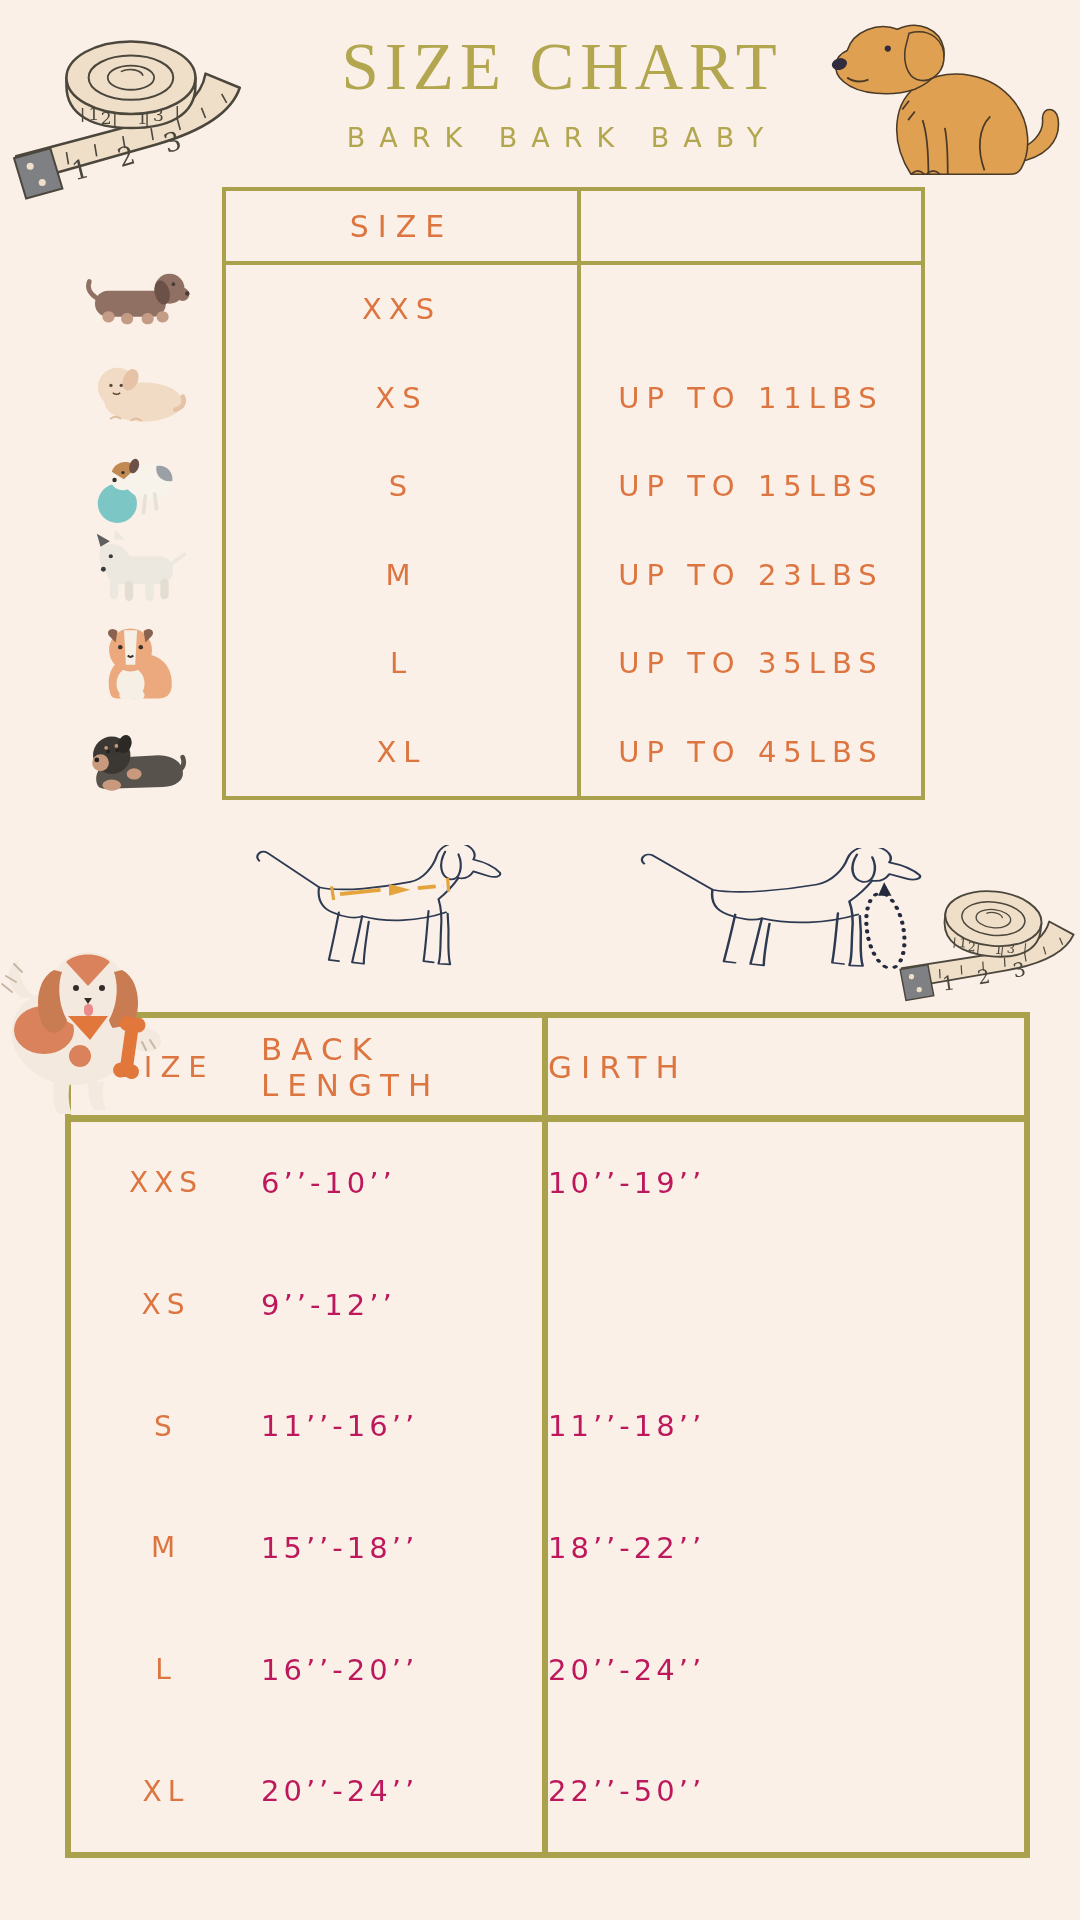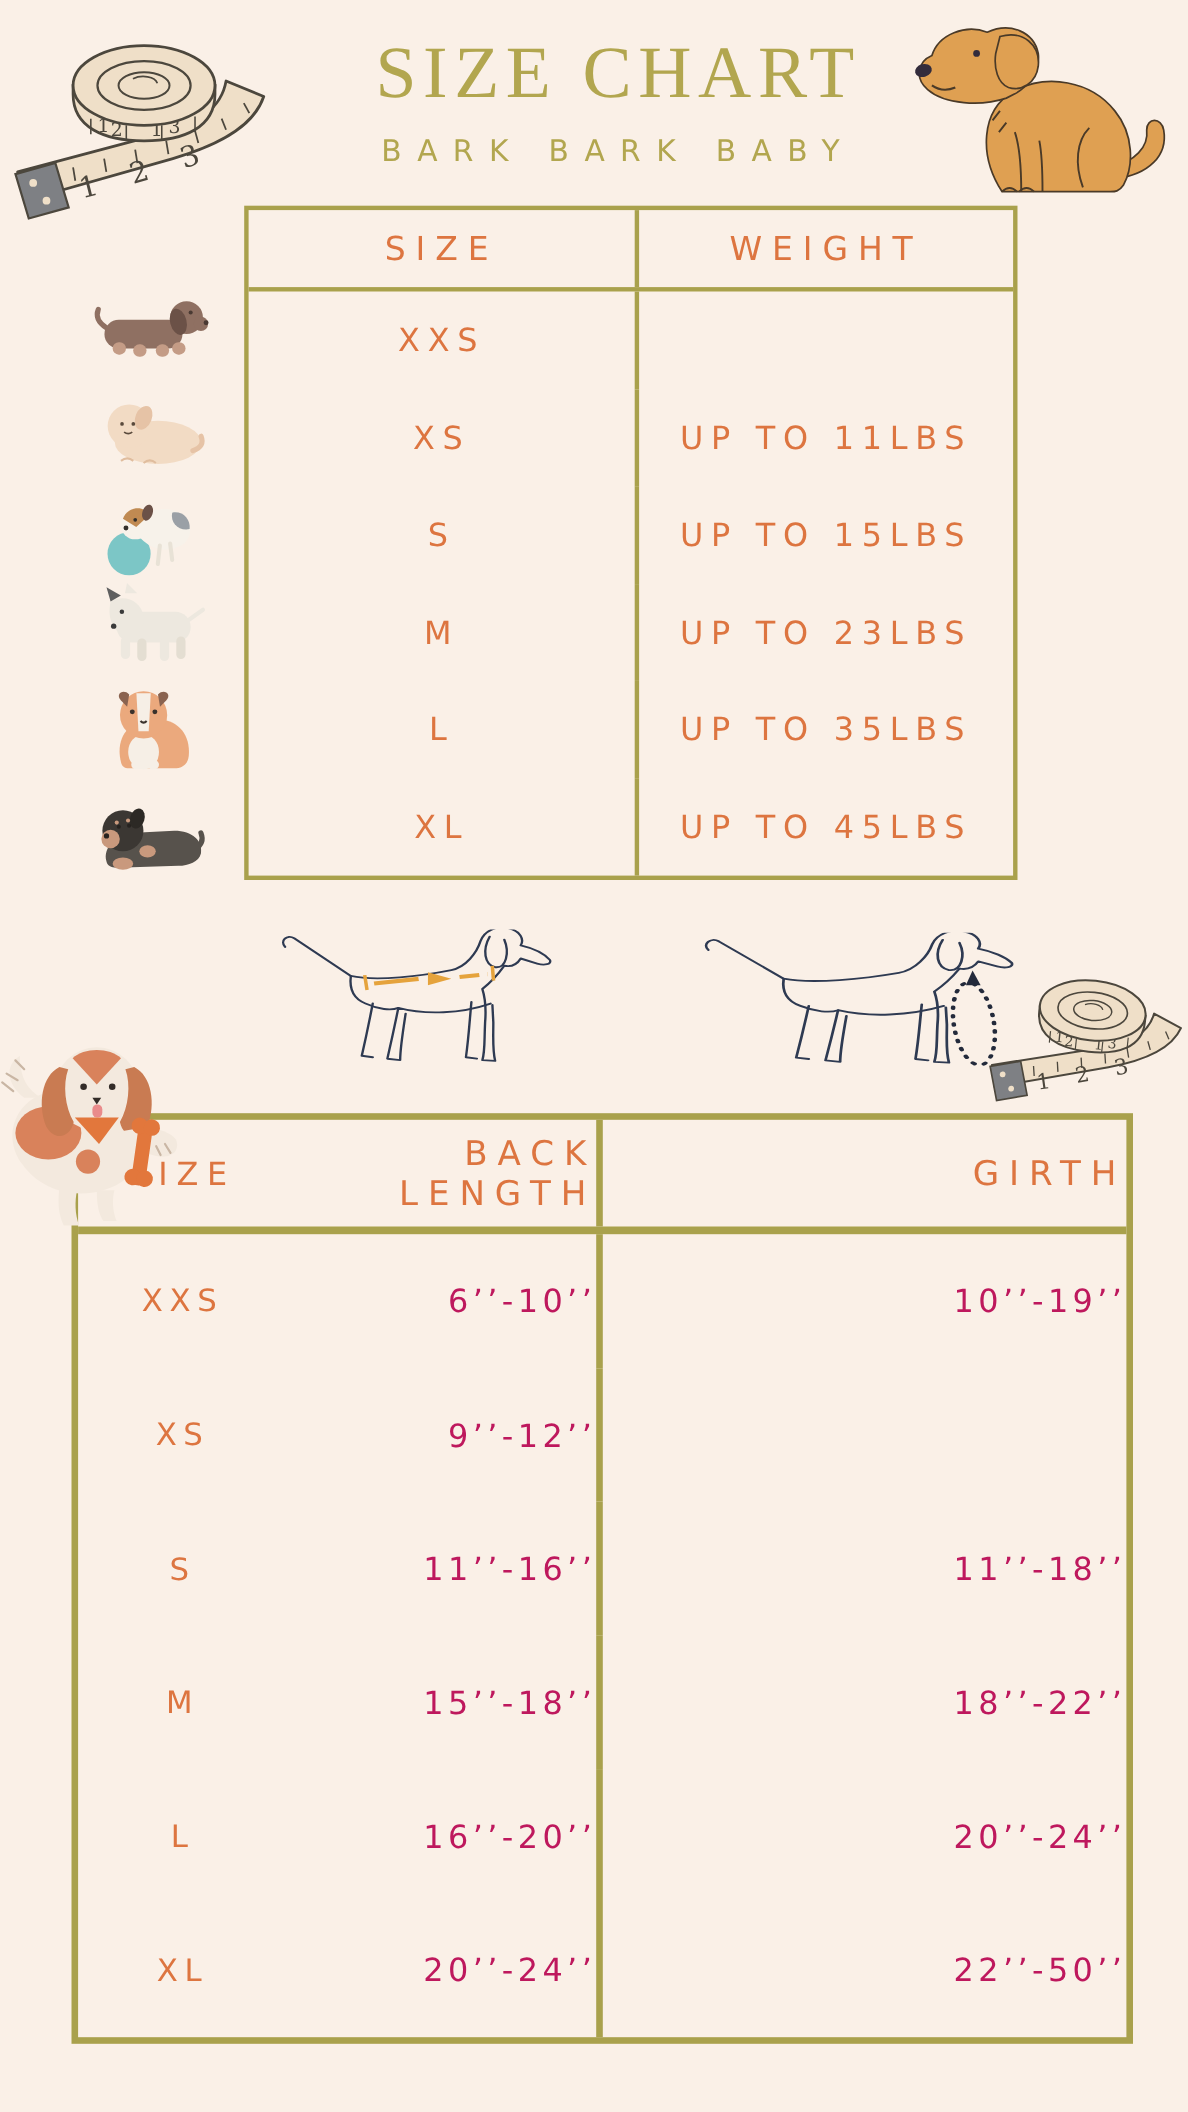--- a/index.html
+++ b/index.html
@@ -26,23 +26,23 @@
   .wt-header span{font-size:30px;letter-spacing:9px;color:#DD7540;}
   .wt-row span{font-size:29px;letter-spacing:7px;color:#DD7540;}
 
   
   .measure-table{position:absolute;left:65px;top:1012px;width:965px;height:846px;
                  border:6px solid #A9A14C;box-sizing:border-box;display:flex;flex-direction:column;background:transparent;}
   .mt-header{height:97px;border-bottom:7px solid #A9A14C;display:flex;flex:none;}
   .mt-body{flex:1;display:flex;flex-direction:column;}
   .mt-row{flex:1;display:flex;}
   .cell-left{width:477px;border-right:6px solid #A9A14C;display:flex;align-items:center;box-sizing:border-box;}
-  .cell-girth{flex:1;display:flex;align-items:center;justify-content:flex-end;}
+  .cell-girth{flex:1;display:flex;align-items:center;justify-content:flex-start;}
   .sub-size{width:190px;text-align:center;}
-  .sub-back{flex:1;text-align:right;}
+  .sub-back{flex:1;text-align:left;}
   .mt-header .sub-size{font-size:29px;letter-spacing:8px;color:#DD7540;}
   .mt-header .sub-back, .mt-header .cell-girth span{font-size:31px;letter-spacing:9px;color:#DD7540;}
   .mt-row .sub-size{font-size:28px;letter-spacing:6px;color:#DD7540;}
   .mt-row .sub-back, .mt-row .cell-girth span{font-size:29px;letter-spacing:4px;color:#be185d;}
 
   
   .ill{position:absolute;}
   .defs{position:absolute;width:0;height:0;overflow:hidden;}
   .tape-top{left:8px;top:15px;width:262px;height:212px;}
   .dog-top-right{left:795px;top:8px;width:290px;height:174px;}
@@ -210,23 +210,20 @@
         <circle cx="40" cy="41" r="2" fill="#26221F"></circle>
       <ellipse cx="34" cy="78" rx="10" ry="6" fill="#C9997D"></ellipse>
       <ellipse cx="58" cy="66" rx="8" ry="6" fill="#C9997D"></ellipse>
     </svg>
   </div>
 
   <section class="weight-table">
     <div class="wt-header">
       <div class="cell-size1">
           <span>SIZE</span>
-        </div>
-      <div class="cell-weight">
-          <span>WEIGHT</span>
         </div>
     </div>
     <div class="wt-body">
       <div class="wt-row">
         <div class="cell-size1">
             <span>XXS</span>
           </div>
       </div>
       <div class="wt-row">
         <div class="cell-size1">

